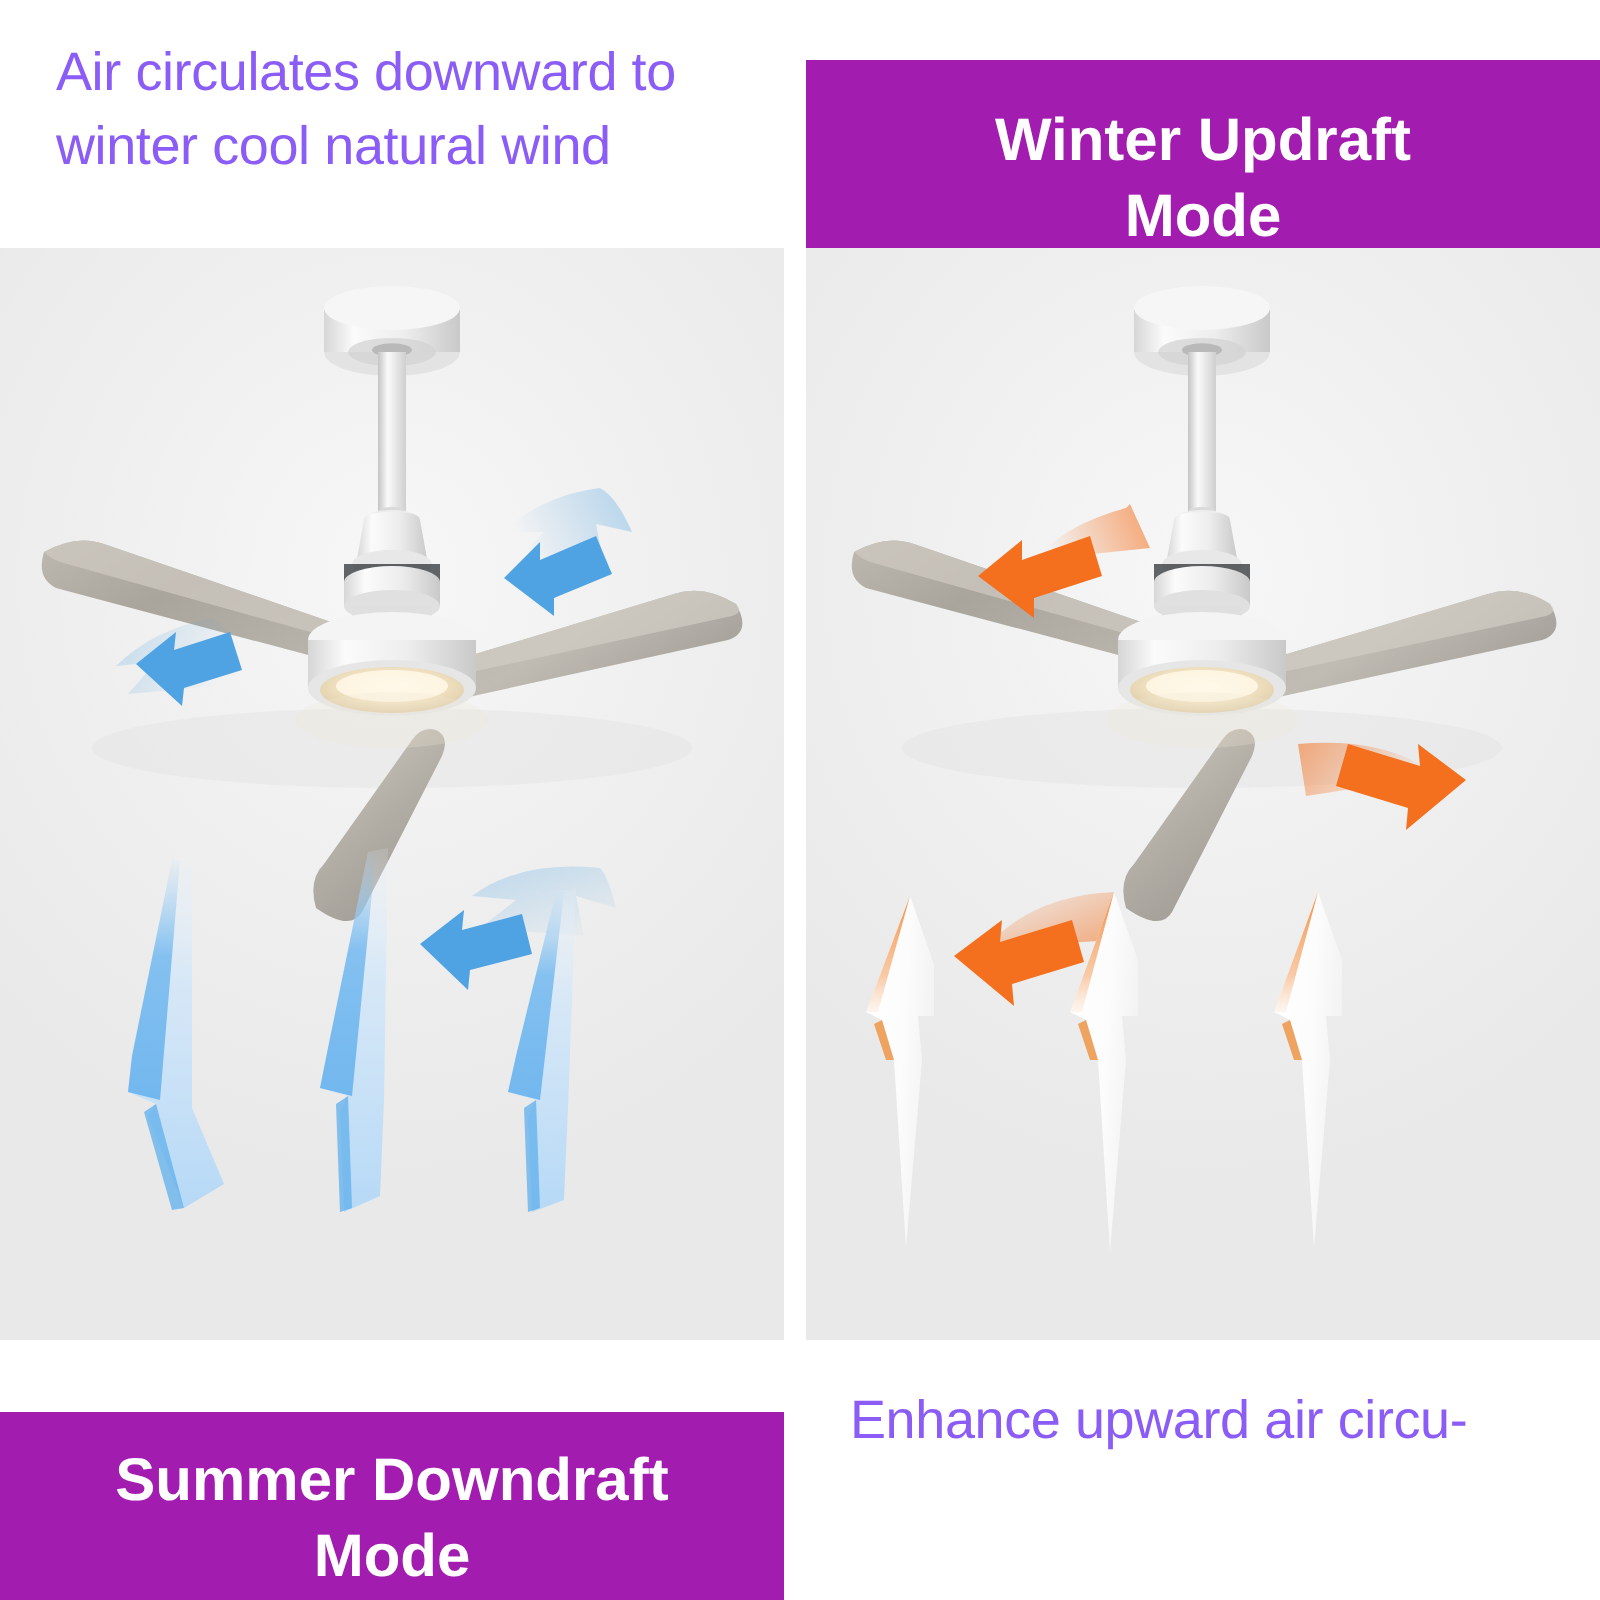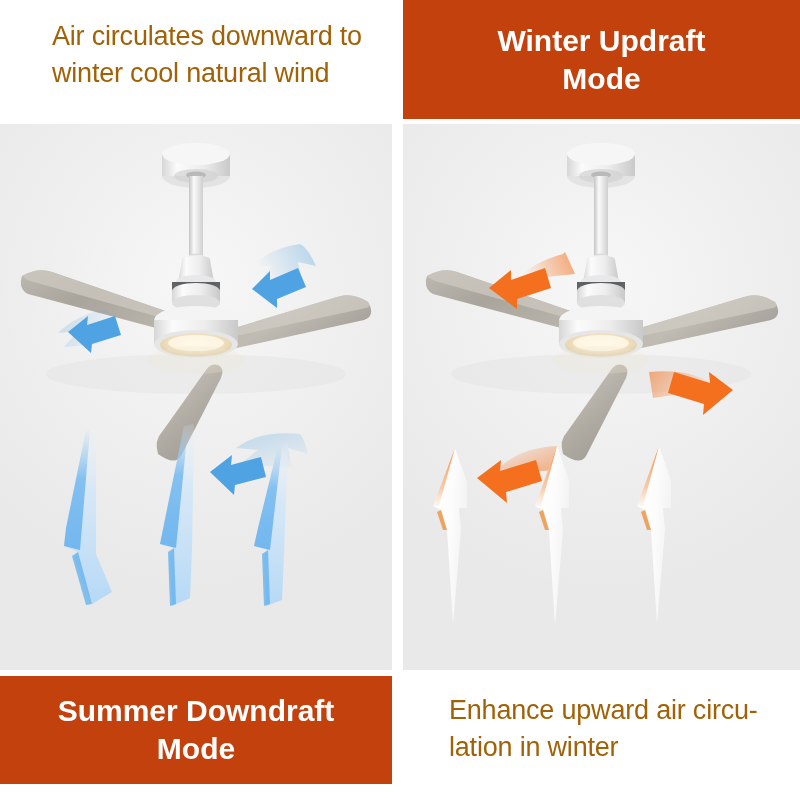--- a/index.html
+++ b/index.html
@@ -9,25 +9,24 @@
     font-family:"Liberation Sans","DejaVu Sans",sans-serif;
     overflow:hidden;
   }
   .board{position:relative;width:800px;height:800px;background:#ffffff;}
 
   
   .cap{position:absolute;display:flex;align-items:center;box-sizing:border-box;}
   .cap-text{width:100%;}
 
   .cap.plain .cap-text{
-    color:#a16207;font-size:27px;line-height:37px;font-weight:400;
+    color:#8b5cf6;font-size:27px;line-height:37px;font-weight:400;
     letter-spacing:-0.2px;
-    margin-left:24px;
   }
-  .cap.teal{background:#c2410c;justify-content:center;}
+  .cap.teal{background:#a21caf;justify-content:center;margin-top:30px;}
   .cap.teal .cap-text{
     color:#ffffff;font-size:30px;line-height:38px;font-weight:bold;
     text-align:center;
   }
 
   #cap-tl{left:0;top:0;width:392px;height:124px;padding:18px 22px 0 28px;align-items:flex-start;}
   #cap-tr{left:403px;top:0;width:397px;height:119px;padding:0 10px;}
   #cap-bl{left:0;top:676px;width:392px;height:108px;padding:0 10px;}
   #cap-br{left:403px;top:676px;width:397px;height:124px;padding:16px 10px 0 22px;align-items:flex-start;justify-content:flex-end;}
 
@@ -357,17 +356,16 @@
   <div class="cap teal" id="cap-bl">
     <div class="cap-text">
       <div>Summer Downdraft</div>
       <div>Mode</div>
     </div>
   </div>
 
   <div class="cap plain" id="cap-br">
     <div class="cap-text">
       <div>Enhance upward air circu-</div>
-      <div>lation in winter</div>
     </div>
   </div>
 
 </div>
 
 </body></html>

